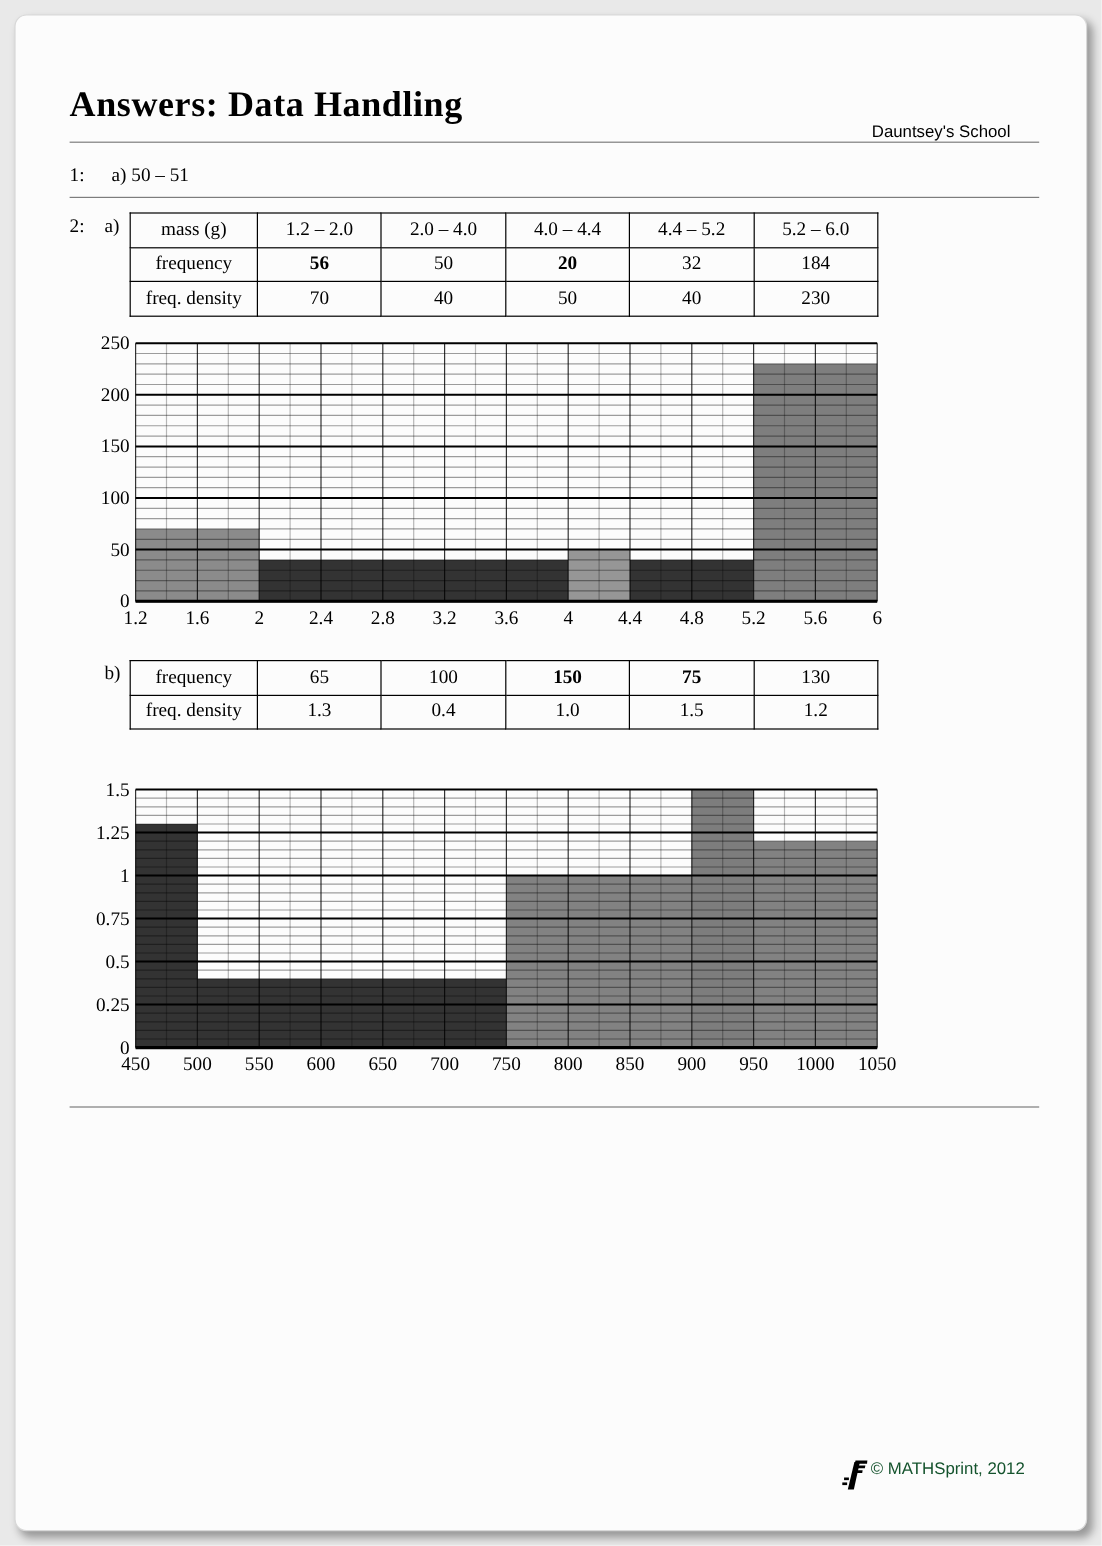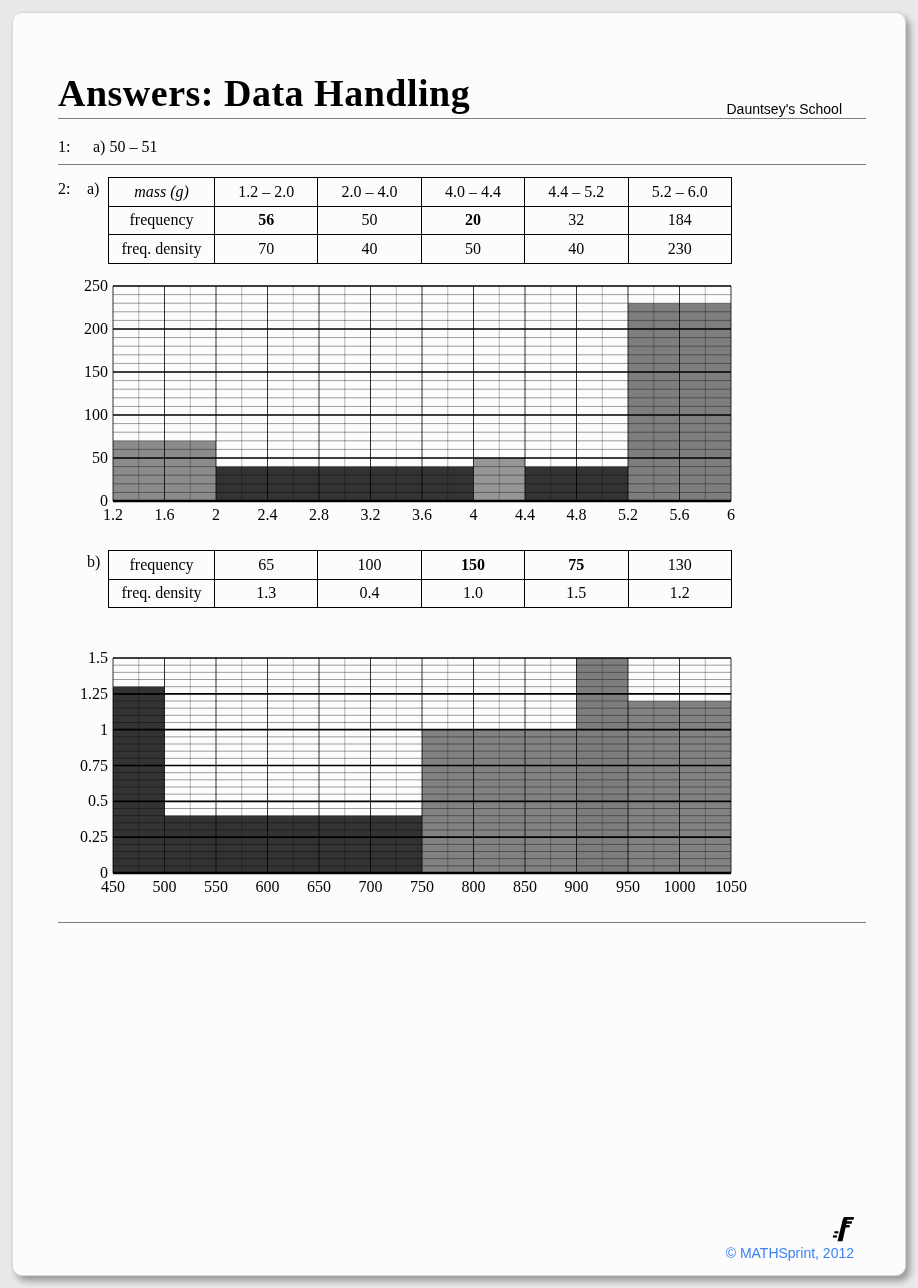--- a/index.html
+++ b/index.html
@@ -13,21 +13,21 @@
     position:absolute;left:12px;top:12px;width:894px;height:1264px;
     background:#fcfcfc;
     border:1px solid #d8d8d8;
     border-radius:10px;
     box-shadow:4px 5px 7px rgba(0,0,0,0.35);
     box-sizing:border-box;
   }
   .abs{position:absolute;}
   .title{
     left:45px;top:58px;
-    font-size:38px;font-weight:bold;color:#000;
+    font-size:30px;font-weight:bold;color:#000;
     letter-spacing:0.5px;
   }
   .school{
     top:88px;right:63px;
     font-family:Liberation Sans, sans-serif;
     font-size:14px;color:#000;
   }
   .rule{
     left:45px;width:808px;height:0;
     border-top:1.5px solid #7d7d7d;
@@ -65,22 +65,22 @@
   }
 
   .footer-left{
     left:45px;top:1208px;
     font-family:"Liberation Sans", sans-serif;
     font-size:14px;color:#000;
   }
   .footer-right{
     right:51px;top:1202px;
     font-family:"Liberation Sans", sans-serif;
-    font-size:14px;color:#3b82f6;
-    display:flex;align-items:flex-end;gap:3px;flex-direction:column;
+    font-size:14px;color:#14532d;
+    display:flex;align-items:flex-start;gap:3px;
   }
   .logo{width:22px;height:27px;}
 </style>
 </head>
 <body>
 
 <div class="page">
 
   <div class="abs title">Answers: Data Handling</div>
   <div class="abs school">Dauntsey's School</div>
@@ -89,21 +89,21 @@
   <span class="abs qtext q1-number">1:</span>
   <span class="abs qtext q1-a">a) 50 – 51</span>
   <span class="abs qtext q1-b">b) 14 – 15</span>
   <div class="abs rule" style="top:151px"></div>
 
   <span class="abs qtext q2-number">2:</span>
   <span class="abs qtext q2a-label">a)</span>
   <table class="answers abs table-a">
       <tbody>
         <tr>
-          <td style="width: 101px; font-style: italic;">mass (g)</td>
+          <td style="width: 101px;">mass (g)</td>
           <td>1.2 – 2.0</td>
           <td>2.0 – 4.0</td>
           <td>4.0 – 4.4</td>
           <td>4.4 – 5.2</td>
           <td>5.2 – 6.0</td>
         </tr>
         <tr>
           <td style="width: 101px;">frequency</td>
           <td class="bold">56</td>
           <td>50</td>

